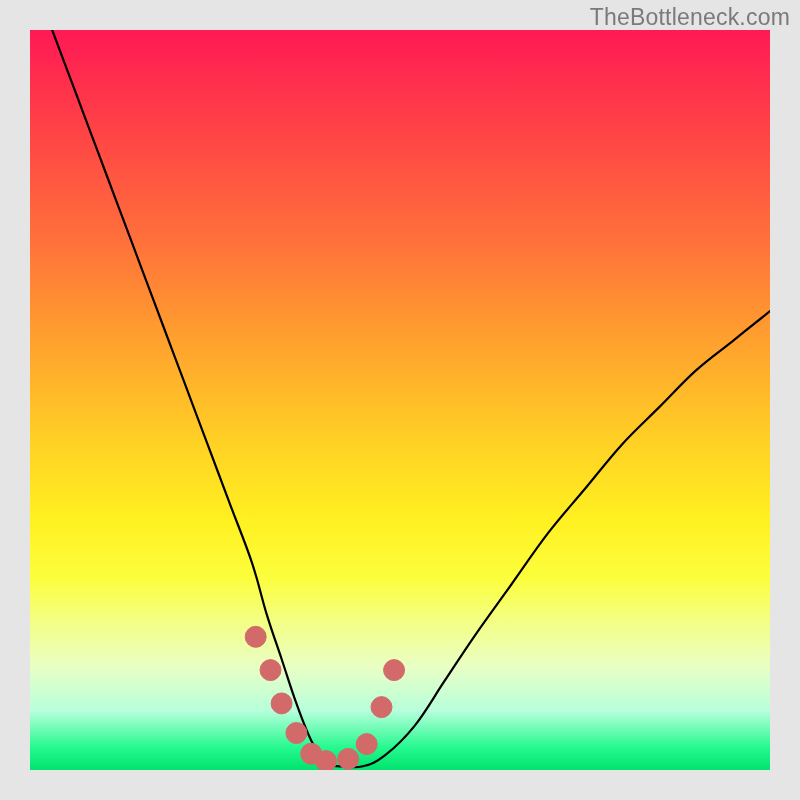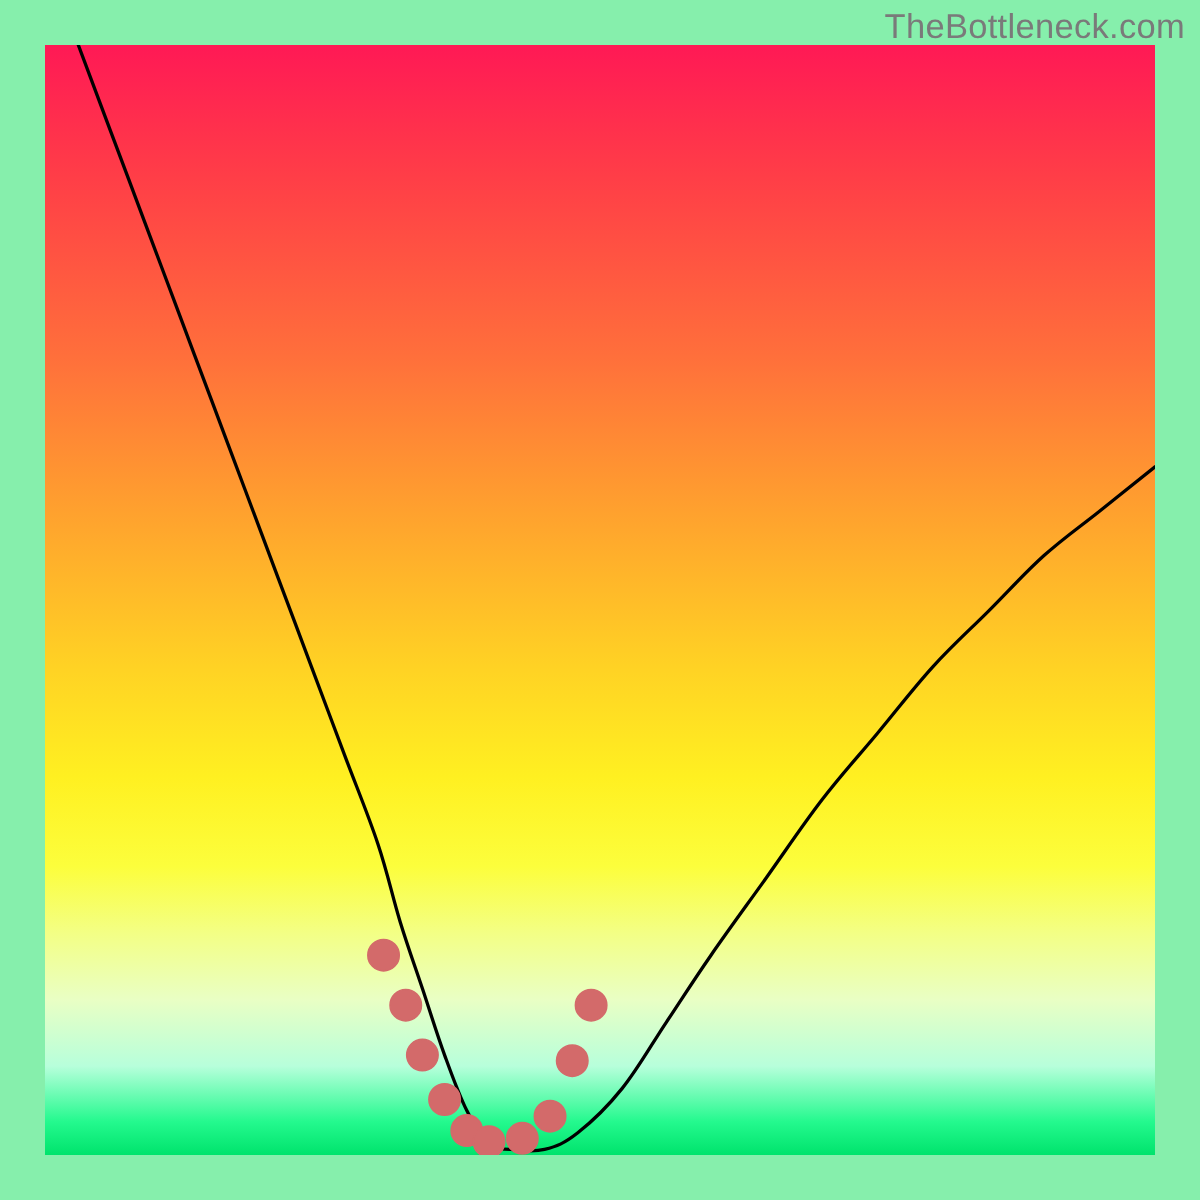--- a/index.html
+++ b/index.html
@@ -8,21 +8,21 @@
     width: 800px;
     height: 800px;
     background: #000;
     font-family: Arial, Helvetica, sans-serif;
     overflow: hidden;
   }
   .frame {
     position: relative;
     width: 800px;
     height: 800px;
-    background: #86efac;
+    background: #e5e5e5;
   }
   .plot {
     position: absolute;
     left: 30px;
     top: 30px;
     width: 740px;
     height: 740px;
     background: linear-gradient(to bottom,
       #ff1955 0%,
       #ff3e47 12%,

